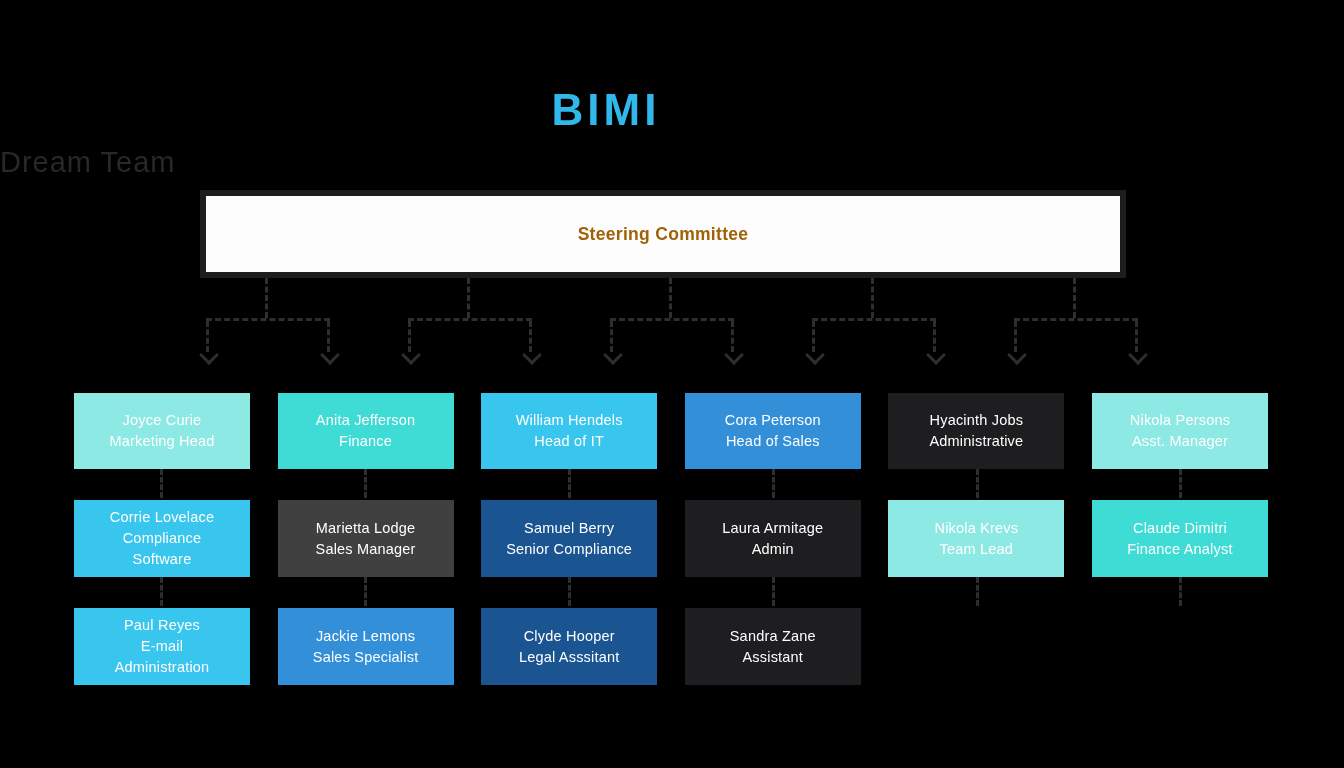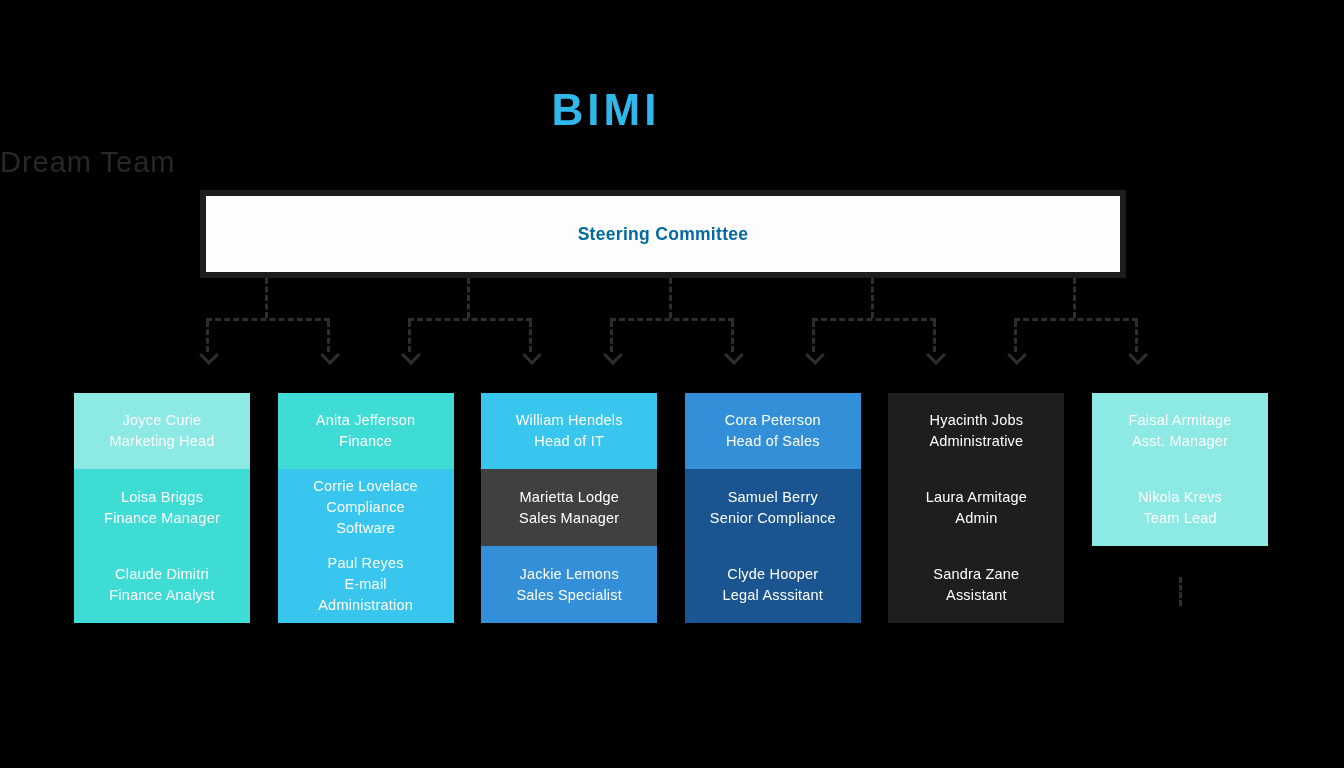--- a/index.html
+++ b/index.html
@@ -22,41 +22,41 @@
     color:#26282b;line-height:36px;
   }
 
   
   .root-node{
     position:absolute;left:200px;top:190px;width:926px;height:88px;
     box-sizing:border-box;background:#fdfdfd;border:6px solid #1b1d1e;
     display:flex;align-items:center;justify-content:center;
   }
   .root-label{
-    font-size:17.5px;font-weight:bold;color:#0369a1;letter-spacing:.3px;
+    font-size:17.5px;font-weight:bold;color:#a16207;letter-spacing:.3px;
   }
 
   
   .tee{position:absolute;top:278px;width:124px;height:92px;}
   .tee-stub{position:absolute;left:59px;top:0;height:40px;width:0;border-left:3px dashed #2c2e2f;}
   .tee-h{position:absolute;left:0;right:0;top:40px;height:0;border-top:3px dashed #2c2e2f;}
   .tee-v{position:absolute;top:43px;height:31px;width:0;border-left:3px dashed #2c2e2f;}
   .tee-v.l{left:0;}
   .tee-v.r{left:121px;}
   .tee-a{position:absolute;top:70px;width:11px;height:11px;
     border-right:3px solid #2c2e2f;border-bottom:3px solid #2c2e2f;transform:rotate(45deg);}
   .tee-a.l{left:-4px;}
   .tee-a.r{left:117px;}
   .rowlink{position:absolute;width:0;height:29px;border-left:3px dashed #2c2e2f;}
 
   
   .org-grid{
     position:absolute;left:74px;top:393px;width:1194px;
     display:grid;grid-template-columns:repeat(6,176px);
-    justify-content:space-between;
+    justify-content:space-between;row-gap:31px;
     grid-auto-rows:minmax(76px,auto);
     grid-auto-flow:row;
   }
   .org-node{
     box-sizing:border-box;min-height:76px;padding:7px 9px;
     display:flex;flex-direction:column;align-items:center;justify-content:center;
     text-align:center;color:#fff;
   }
   .member-name,.member-role{
     font-size:14.5px;line-height:21px;font-weight:400;letter-spacing:.2px;
@@ -146,26 +146,22 @@
     <div class="org-node" style="background-color: rgb(51, 144, 216);">
       <span class="member-name">Cora Peterson</span>
       <span class="member-role">Head of Sales</span>
     </div>
     <div class="org-node" style="background-color: rgb(30, 30, 32);">
       <span class="member-name">Hyacinth Jobs</span>
       <span class="member-role">Administrative</span>
     </div>
 
     <div class="org-node" style="background-color: rgb(140, 233, 227);">
-      <span class="member-name">Faisal Armitage</span>
+      <span class="member-name">Nikola Persons</span>
       <span class="member-role">Asst. Manager</span>
-    </div>
-    <div class="org-node" style="background-color: rgb(62, 220, 213);">
-      <span class="member-name">Loisa Briggs</span>
-      <span class="member-role">Finance Manager</span>
     </div>
     <div class="org-node" style="background-color: rgb(56, 198, 239);">
       <span class="member-name">Corrie Lovelace</span>
       <span class="member-role">Compliance
 Software</span>
     </div>
     <div class="org-node" style="background-color: #404040;">
       <span class="member-name">Marietta Lodge</span>
       <span class="member-role">Sales Manager</span>
     </div>

